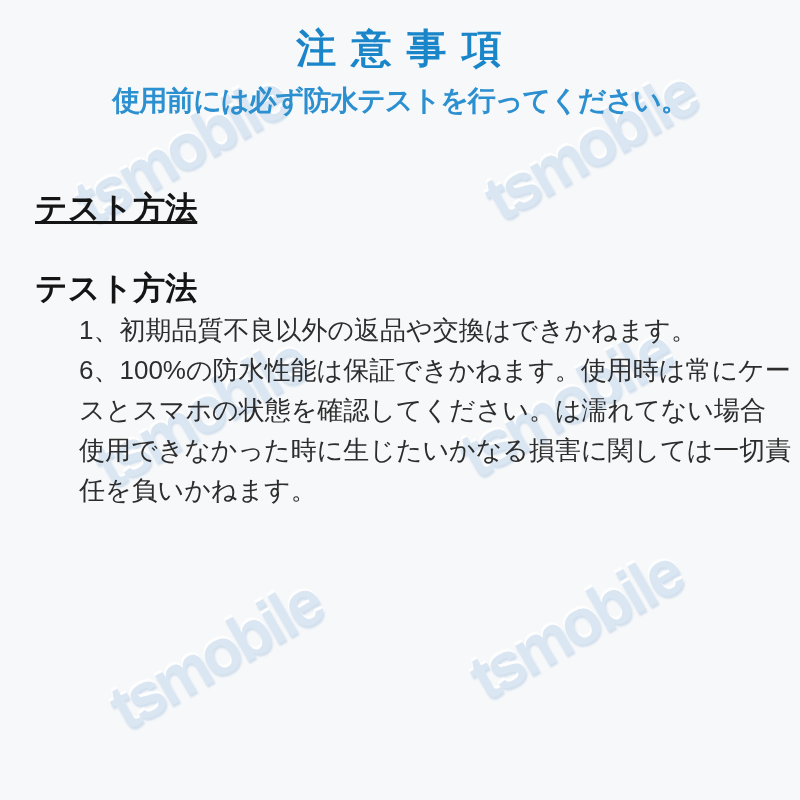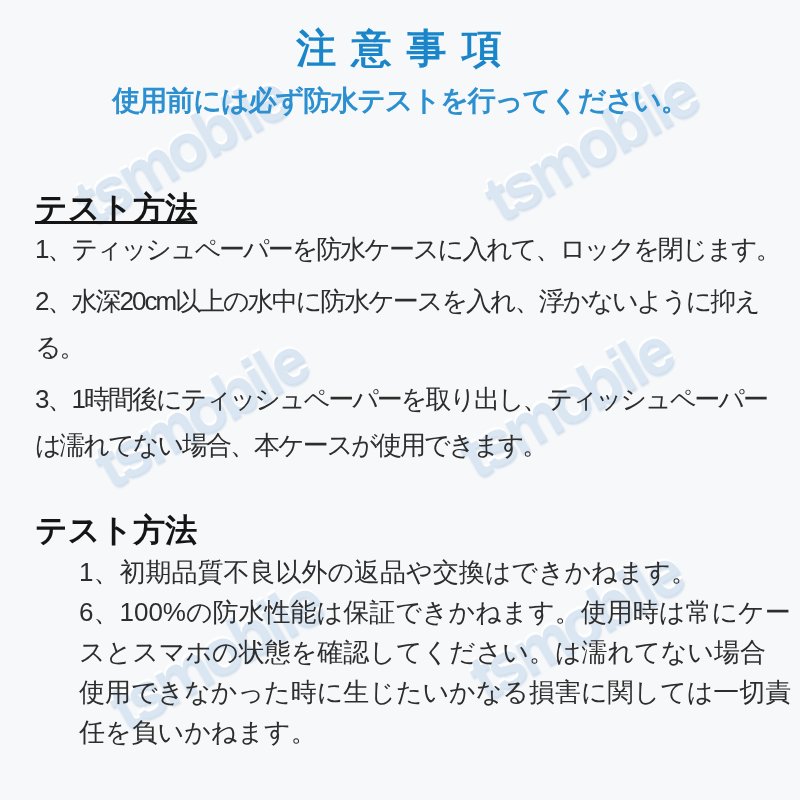--- a/index.html
+++ b/index.html
@@ -86,33 +86,20 @@
     <span class="watermark w6">tsmobile</span>
   </div>
 
   <div class="content">
 
     <h1 class="title">注 意 事 項</h1>
     <div class="subtitle">使用前には必ず防水テストを行ってください。</div>
 
     <section>
       <h2 class="section-heading heading-test">テスト方法</h2>
-      <div class="list-test">
-        <div class="item">
-          <div class="line">1、ティッシュペーパーを防水ケースに入れて、ロックを閉じます。</div>
-        </div>
-        <div class="item">
-          <div class="line">2、水深20cm以上の水中に防水ケースを入れ、浮かないように抑え</div>
-          <div class="line">る。</div>
-        </div>
-        <div class="item">
-          <div class="line">3、1時間後にティッシュペーパーを取り出し、ティッシュペーパー</div>
-          <div class="line">は濡れてない場合、本ケースが使用できます。</div>
-        </div>
-      </div>
     </section>
 
     <section>
       <h2 class="section-heading heading-disclaimer">テスト方法</h2>
       <div class="list-disclaimer">
         <div class="item">
           <div class="line">1、初期品質不良以外の返品や交換はできかねます。</div>
         </div>
         <div class="item">
           <div class="line">6、100%の防水性能は保証できかねます。使用時は常にケー</div>

